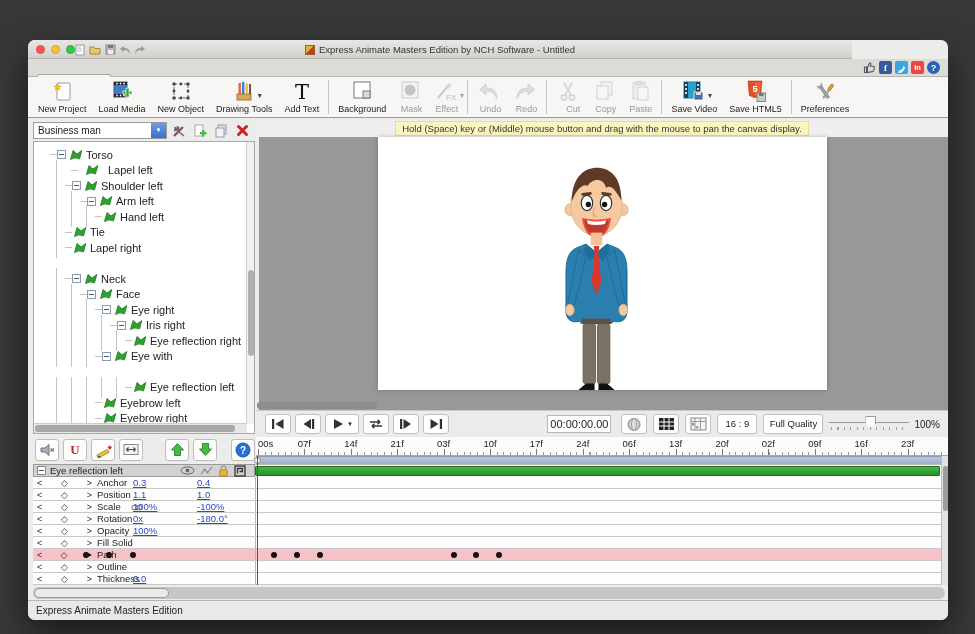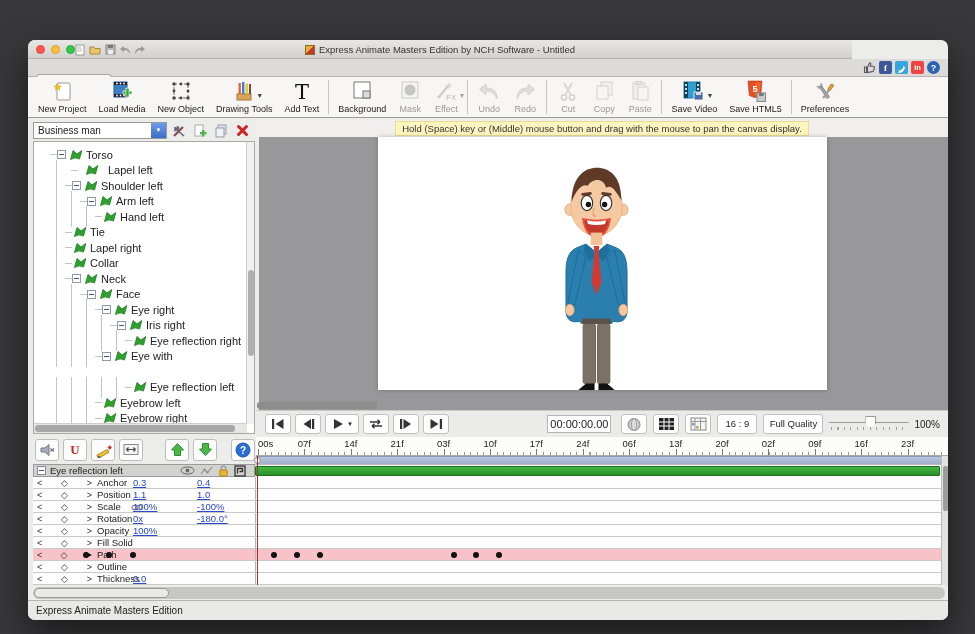--- a/index.html
+++ b/index.html
@@ -29,21 +29,21 @@
   .soc.tw{background:#35a6de;}
   .soc.li{background:#ef4444;font-size:7.5px;}
   .soc.like{background:transparent;}
   .soc.help{background:#2b62b5;border-radius:50%;font-size:9px;}
   
   .toolbar{position:absolute;left:0;top:37px;width:920px;height:41px;background:#f7f6f4;border-bottom:1px solid #9e9c98;
            display:flex;align-items:stretch;padding-left:4px;}
   .tbtn{display:flex;flex-direction:column;align-items:center;justify-content:flex-end;padding:2px 6px 3px 6px;position:relative;}
   .tbtn .ticon{height:23px;display:flex;align-items:flex-end;justify-content:center;position:relative;}
   .tbtn .tlabel{font-size:9px;color:#222;white-space:nowrap;margin-top:1px;}
-  .tbtn.dis{opacity:.45;filter:grayscale(.9);}
+  .tbtn.dis{opacity:.45;filter:grayscale(.9);align-items:flex-end;}
   .tsep{width:1px;background:#c6c4c0;margin:3px 3px;}
   .dd{font-size:7px;color:#444;position:absolute;right:-7px;bottom:4px;}
   .bigT{font-family:"DejaVu Serif",serif;font-size:21px;line-height:21px;color:#111;}
   
   .combo-row{position:absolute;left:5px;top:81px;width:222px;height:19px;display:flex;align-items:center;}
   .combo{width:134px;height:17px;background:#fff;border:1px solid #9a9a9a;position:relative;font-size:10px;line-height:15px;padding-left:4px;}
   .combo-btn{position:absolute;right:0;top:0;width:15px;height:15px;background:linear-gradient(#6d9ce8,#3a6ec8);color:#fff;
              font-size:6px;text-align:center;line-height:15px;}
   .pact{width:18px;height:16px;margin-left:3px;display:flex;align-items:center;justify-content:center;}
   .tree{position:absolute;left:5px;top:101px;width:222px;height:293px;background:#fff;border:1px solid #a8a8a6;overflow:hidden;}
@@ -536,31 +536,20 @@
         <span style="width: 25px; flex: 0 0 auto;"></span>
         <i class="hln"></i>
         <span class="tbox"></span>
         <span style="margin: 0px 3px 0px 1px;">
           <svg width="14" height="12">
             <path d="M1.5 10.5 L4 1.5 L8 5 L12.8 1.5 L10.5 10 Q6 7.5 1.5 10.5 Z" fill="#2ea02e" stroke="#1c7a1c" stroke-width=".8"></path>
           </svg>
         </span>
         <span>Neck</span>
       </div>
-      <div class="trow" style="top: 113.5px; left: 6px; right: 10px;">
-        <i class="vln" style="left: 15.5px;"></i>
-        <span style="width: 25px; flex: 0 0 auto;"></span>
-        <i class="hln"></i>
-        <span style="margin: 0px 3px 0px 1px;">
-          <svg width="14" height="12">
-            <path d="M1.5 10.5 L4 1.5 L8 5 L12.8 1.5 L10.5 10 Q6 7.5 1.5 10.5 Z" fill="#2ea02e" stroke="#1c7a1c" stroke-width=".8"></path>
-          </svg>
-        </span>
-        <span>Collar</span>
-      </div>
       <div class="trow" style="top: 98px; left: 6px; right: 10px;">
         <i class="vln" style="left: 15.5px;"></i>
         <span style="width: 25px; flex: 0 0 auto;"></span>
         <i class="hln"></i>
         <span style="margin: 0px 3px 0px 1px;">
           <svg width="14" height="12">
             <path d="M1.5 10.5 L4 1.5 L8 5 L12.8 1.5 L10.5 10 Q6 7.5 1.5 10.5 Z" fill="#2ea02e" stroke="#1c7a1c" stroke-width=".8"></path>
           </svg>
         </span>
         <span>Lapel right</span>

